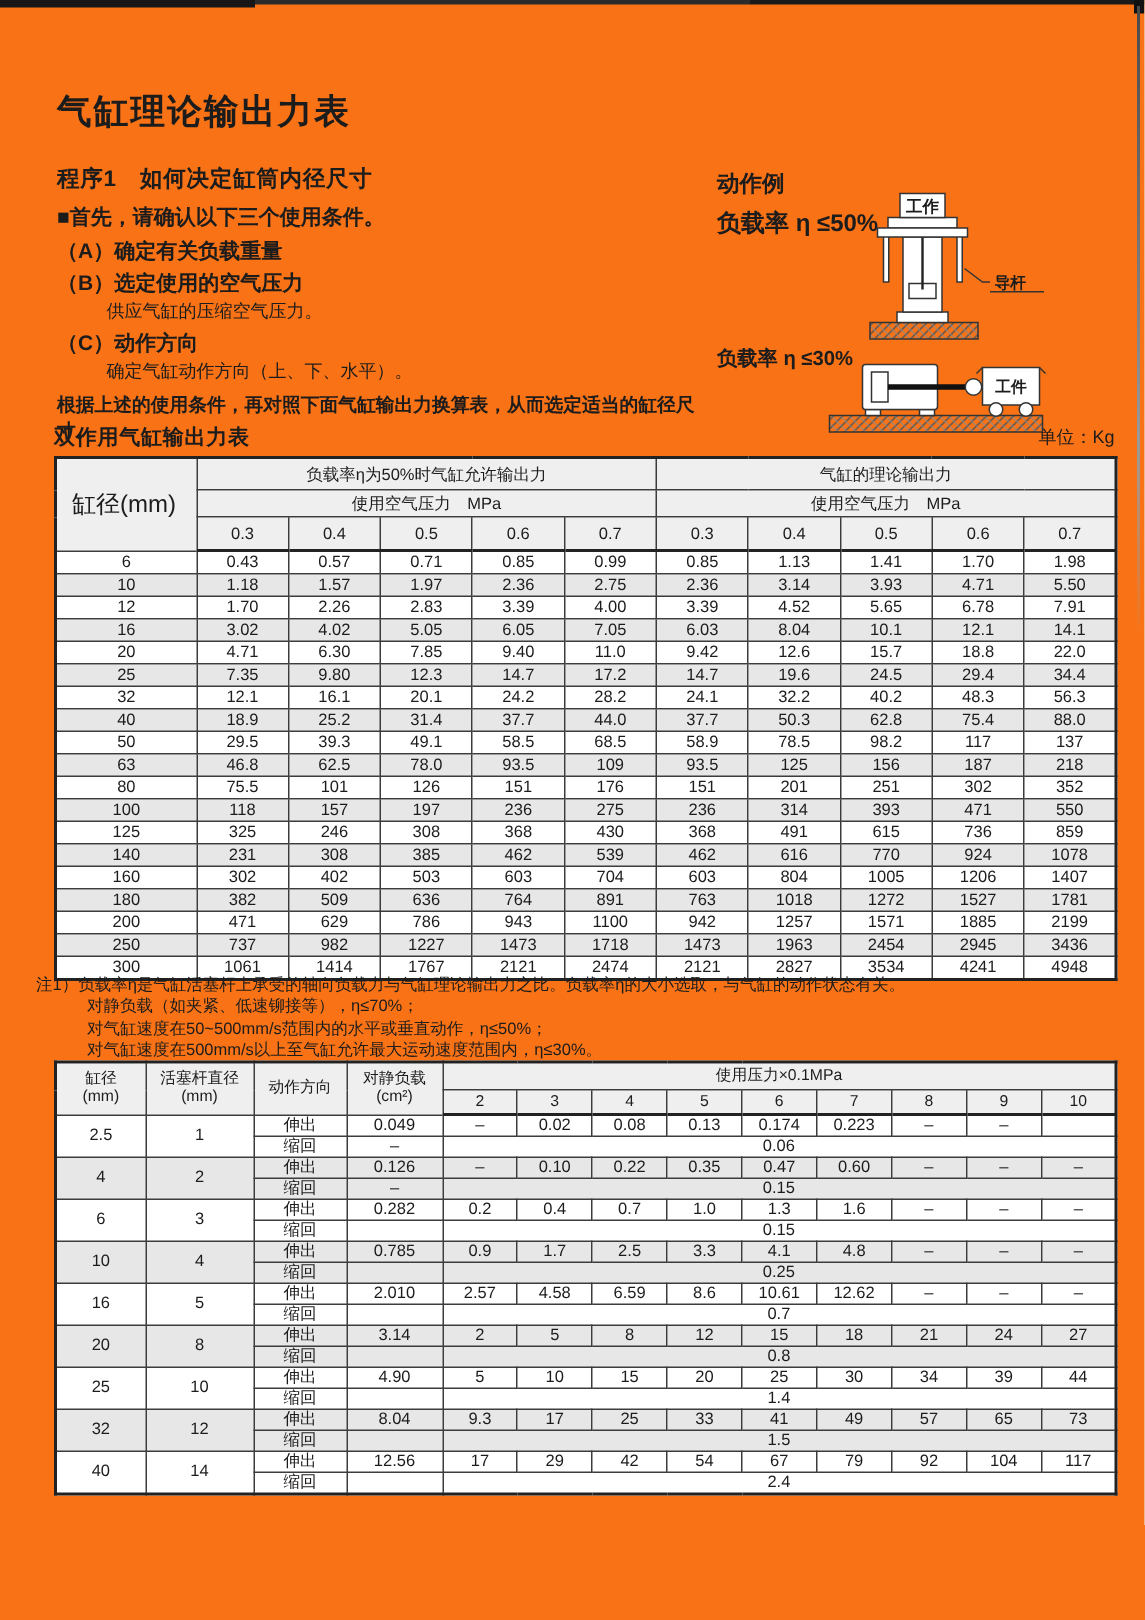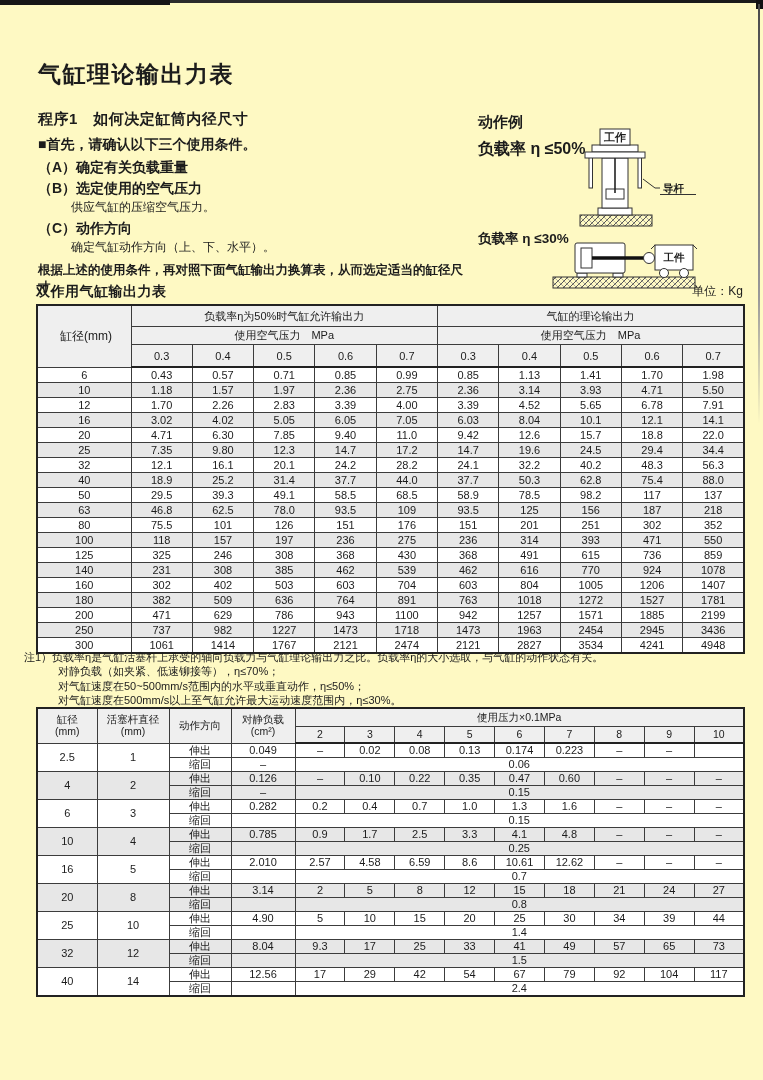--- a/index.html
+++ b/index.html
@@ -1,17 +1,17 @@
 <!DOCTYPE html>
 <html><head>
 <meta charset="utf-8">
 <style>
   html,body{margin:0;padding:0;background:#e9e9e9;}
   .page{
-    position:relative;width:763px;height:1080px;margin:0 auto;background:#fef9c3;
+    position:relative;width:763px;height:1080px;margin:0 auto;background:#f97316;
     font-family:"Liberation Sans","DejaVu Sans",sans-serif;color:#1c1c1c;overflow:hidden;
     box-sizing:border-box;
   }
   
   .topbar-a{position:absolute;left:0;top:0;width:170px;height:5px;background:#161616;}
   .topbar-b{position:absolute;left:170px;top:0;width:330px;height:3px;background:#2b2b2b;}
   .topbar-c{position:absolute;left:500px;top:0;width:263px;height:3px;background:#1a1a1a;}
   .corner-mark{position:absolute;right:0;top:0;width:7px;height:9px;background:#111;}
   .scan-right{position:absolute;right:3px;top:4px;width:2px;height:420px;
     background:linear-gradient(to bottom,#4a4a4a,#9a9a9a 70%,rgba(160,160,160,0));}
@@ -43,21 +43,21 @@
   .tbl-unit{font-size:12px;}
   table{border-collapse:collapse;table-layout:fixed;width:707px;background:#fff;}
   th,td{border:1px solid #3c3c3c;text-align:center;padding:0;font-weight:normal;
         overflow:hidden;white-space:nowrap;}
   table{border:2px solid #222;}
   thead th{background:#efefef;font-size:11px;}
   .t1 thead tr:nth-child(1) th{height:20px;}
   .t1 thead tr:nth-child(2) th{height:17px;}
   .t1 thead tr:nth-child(3) th{height:21px;border-bottom:2px solid #222;}
   .t1 tbody td{height:14px;font-size:11px;line-height:14px;}
-  .t1 .corner-th{text-align:left;padding-left:22px;font-size:12px;}
+  .t1 .corner-th{text-align:left;padding-left:10px;font-size:16px;}
   tr.shade td{background:#e7e7e7;}
   .t2 thead th{font-size:10.5px;white-space:pre-line;line-height:1.1;}
   .t2 thead tr:nth-child(1) th{height:17px;}
   .t2 thead tr:nth-child(2) th{height:15px;border-bottom:2px solid #222;}
   .t2 tbody td{height:13px;font-size:11px;line-height:13px;}
 
   
   .note{position:absolute;left:24px;top:650px;width:724px;font-size:11px;line-height:1.3;}
   .note .cont{padding-left:34px;}
 </style>

